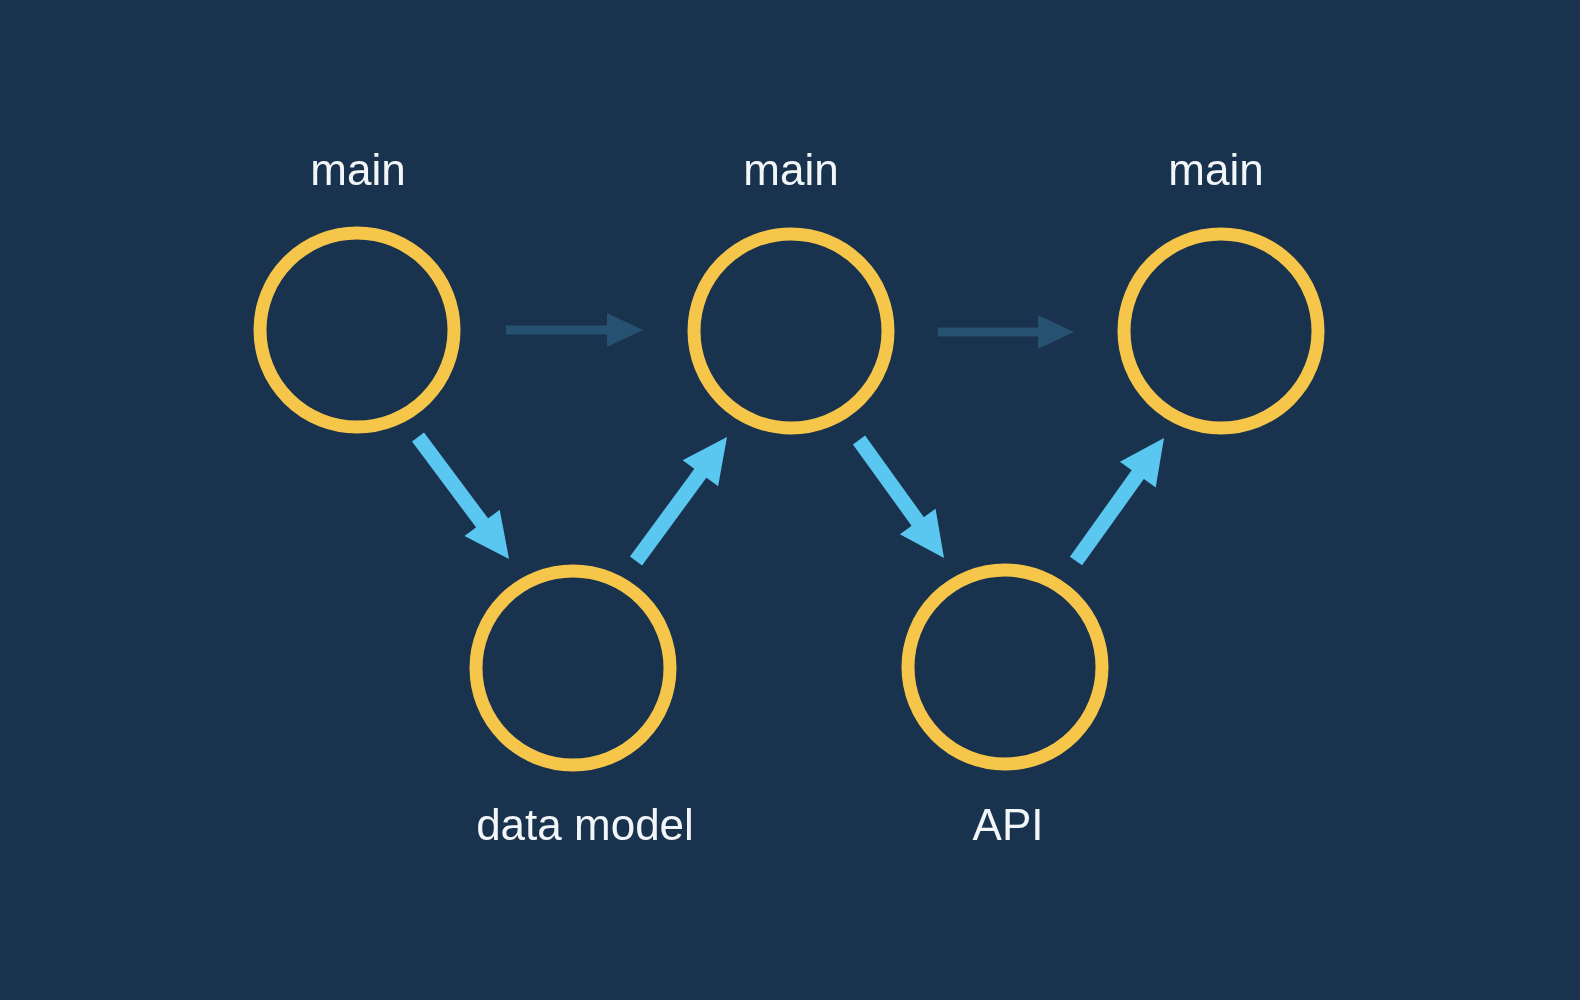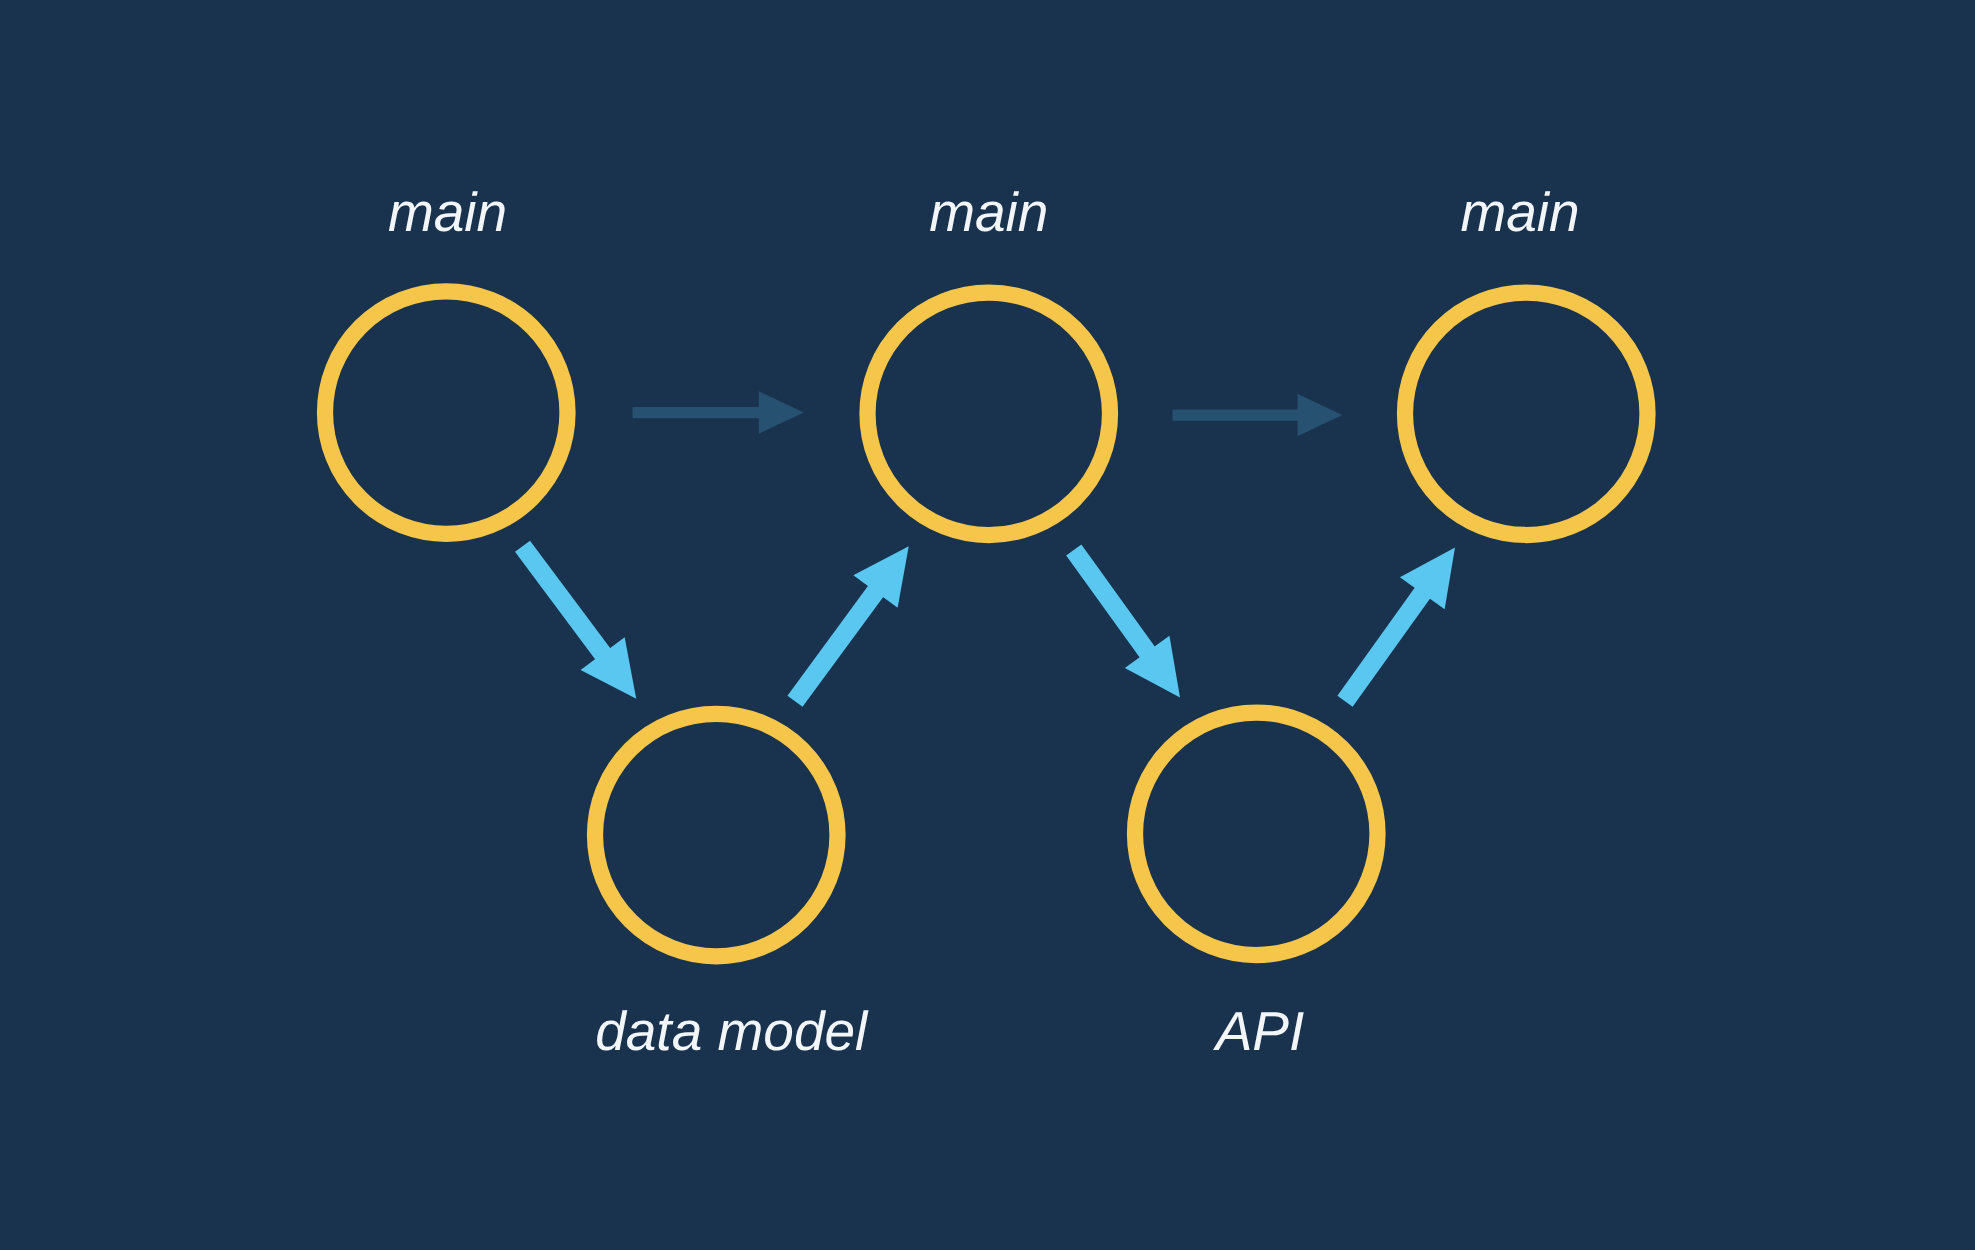--- a/index.html
+++ b/index.html
@@ -6,21 +6,20 @@
     margin: 0;
     padding: 0;
     width: 1580px;
     height: 1000px;
     overflow: hidden;
   }
   .canvas {
     position: relative;
     width: 1580px;
     height: 920px;
-    font-style: italic;
   }
   .canvas svg {
     position: absolute;
     inset: 0;
     display: block;
   }
   .node-label {
     font-family: "Liberation Sans", "DejaVu Sans", sans-serif;
     font-size: 44px;
     font-weight: 400;

